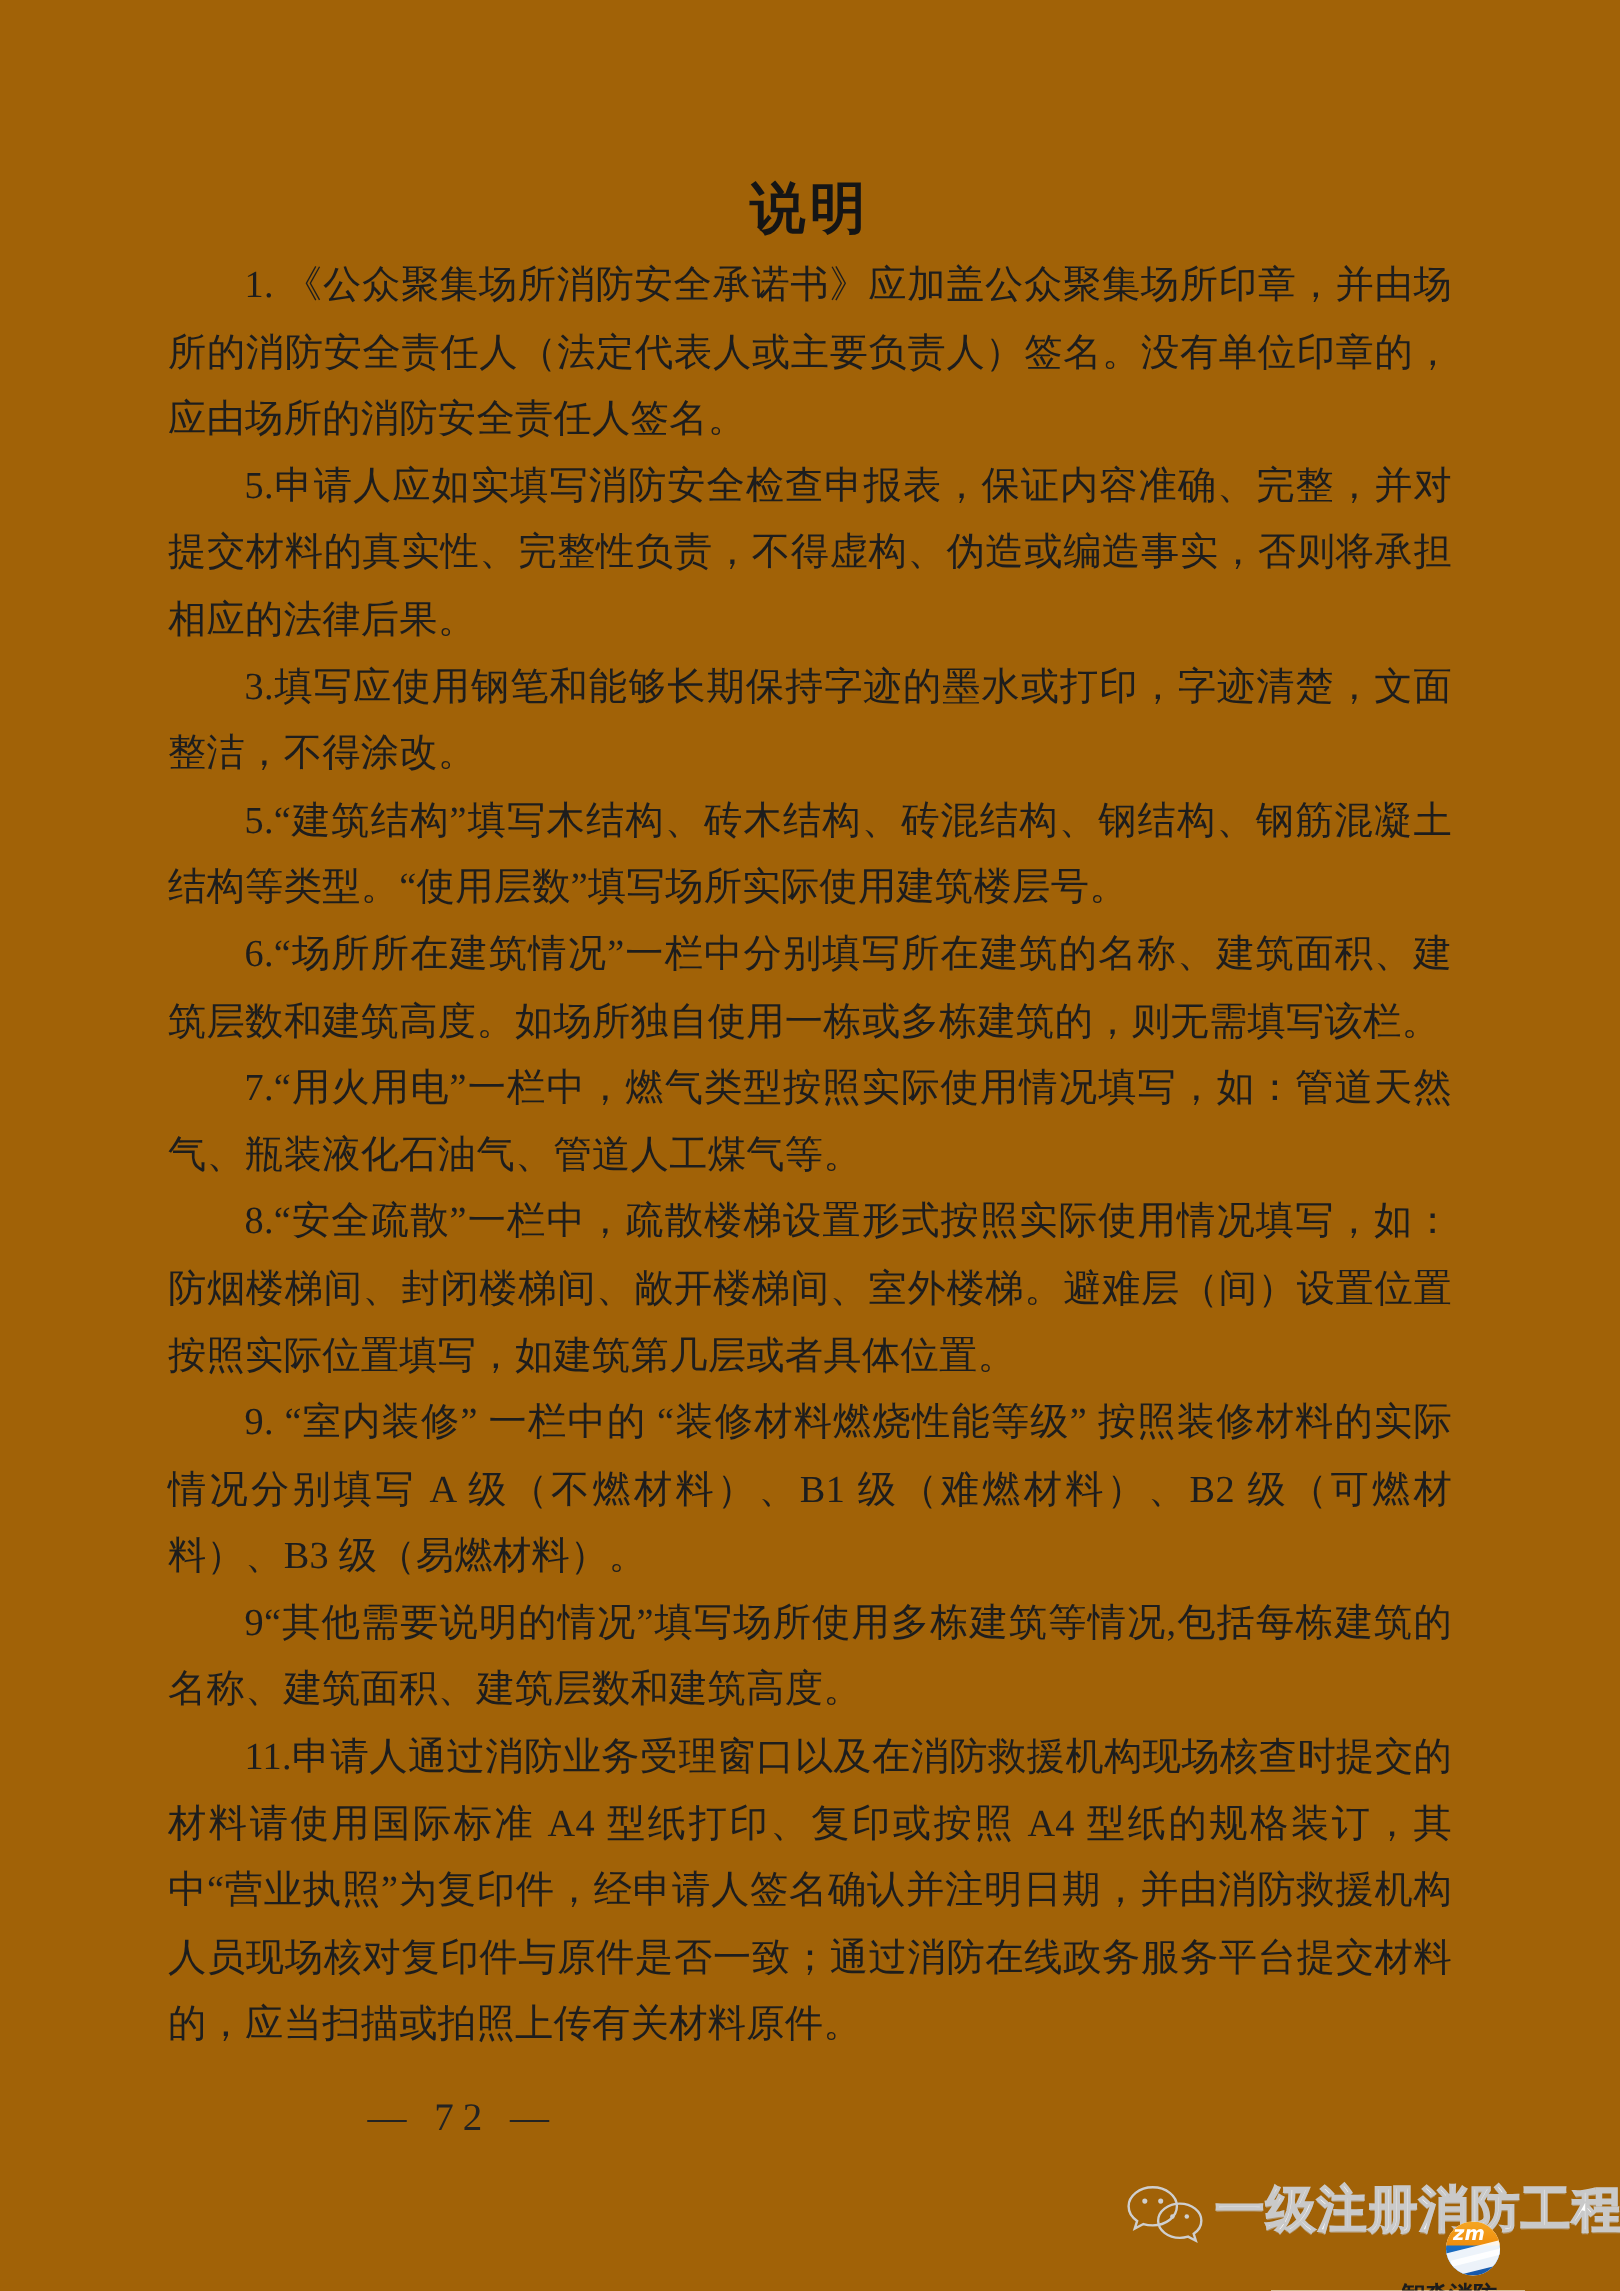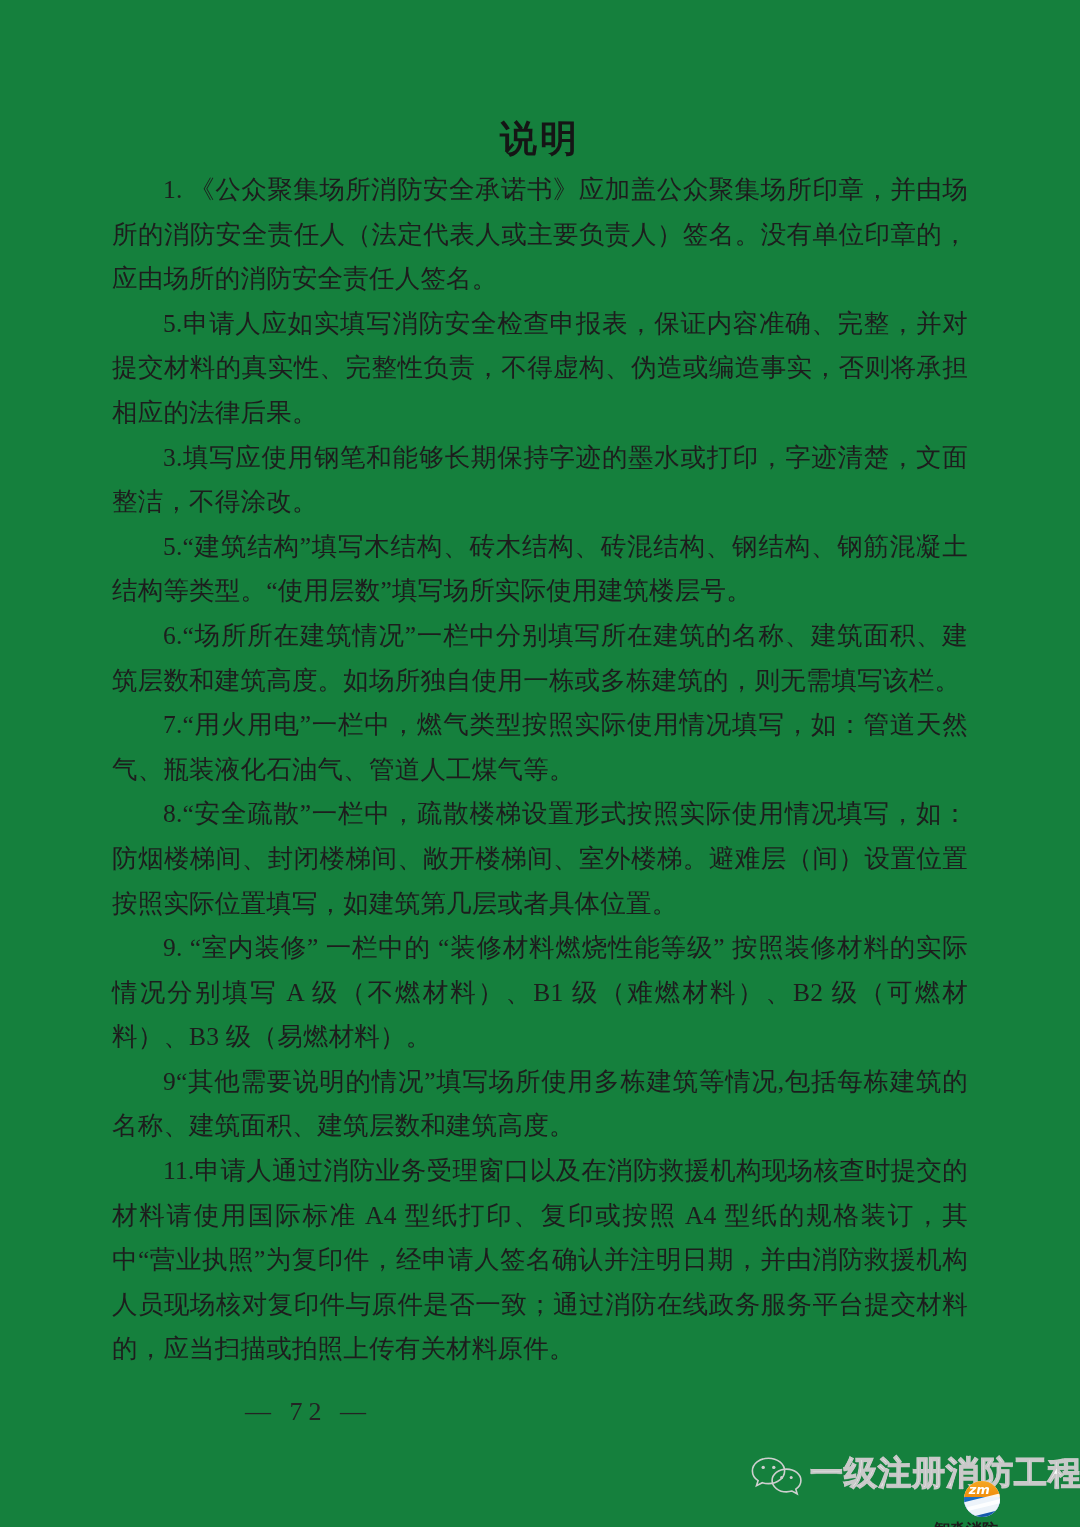--- a/index.html
+++ b/index.html
@@ -12,21 +12,21 @@
     height: 1527px;
     position: relative;
     overflow: hidden;
     font-family: "Liberation Serif", "DejaVu Serif", serif;
     color: #1b1b1b;
   }
 
   .page {
     position: absolute;
     inset: 0;
-    background: #15803d;
+    background: #a16207;
   }
 
   
   .doc-title {
     position: absolute;
     top: 114px;
     left: 0;
     width: 1080px;
     text-align: center;
     font-family: "DejaVu Sans", "Liberation Sans", sans-serif;

